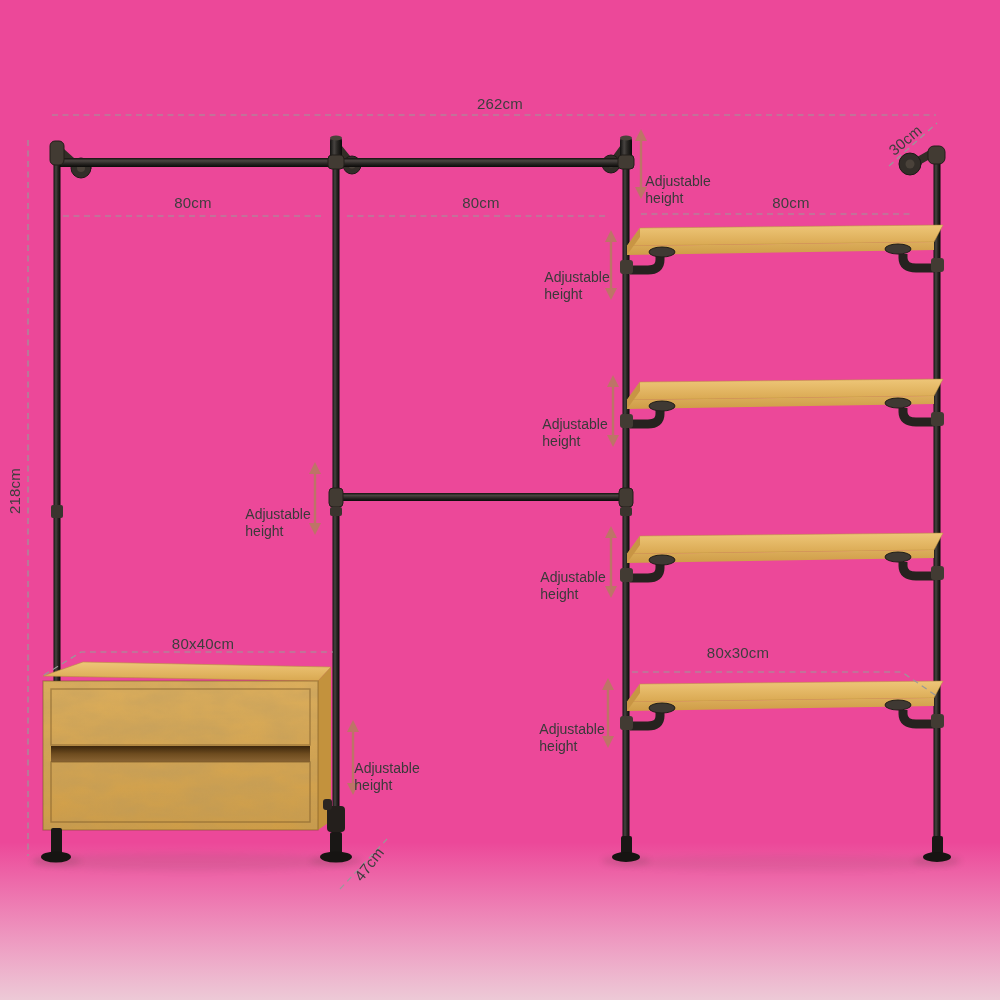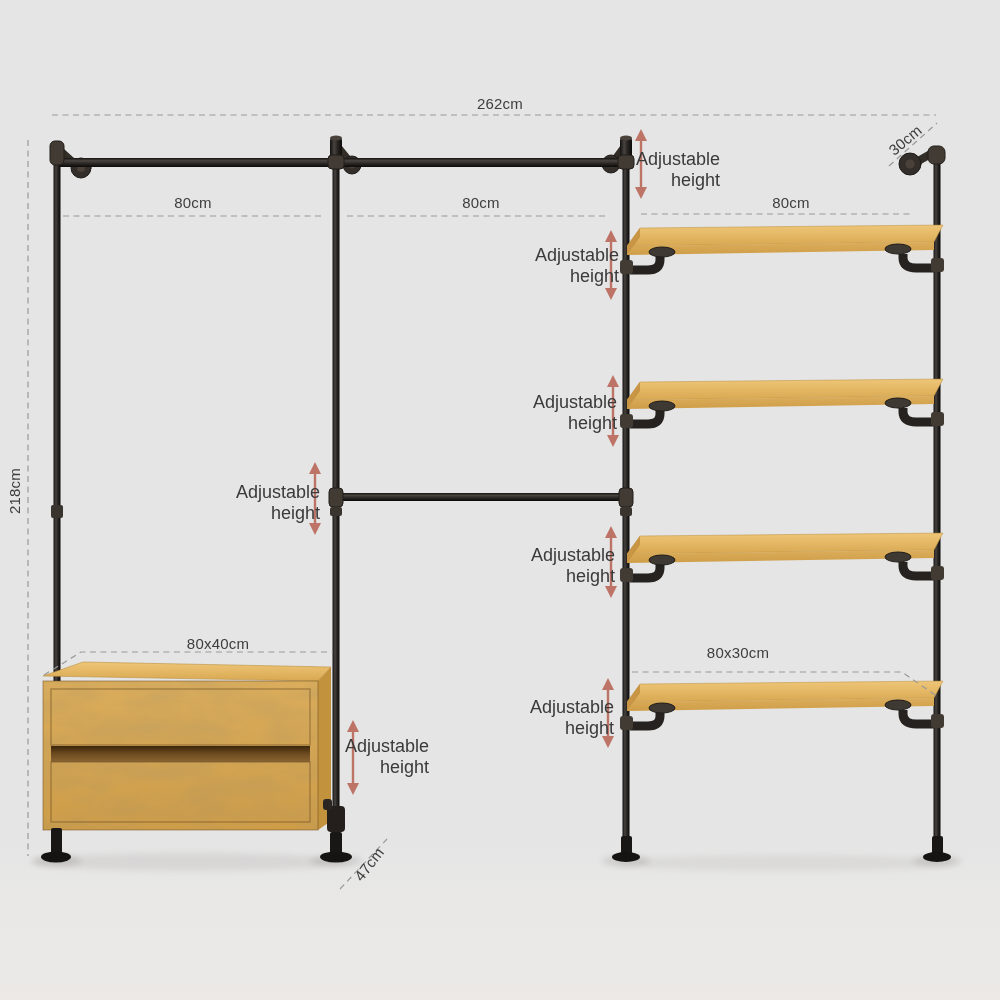--- a/index.html
+++ b/index.html
@@ -1,25 +1,25 @@
 <!DOCTYPE html>
 <html><head>
 <meta charset="utf-8">
 <style>
   html,body{margin:0;padding:0;background:#fff;}
-  .stage{position:relative;width:1000px;height:1000px;background:#e5e5e5;overflow:hidden;
+  .stage{position:relative;width:1000px;height:1000px;background:#ec4899;overflow:hidden;
          font-family:"Liberation Sans", sans-serif;}
   .stage svg{position:absolute;left:0;top:0;}
   .dim{position:absolute;transform:translate(-50%,-50%);font-size:15px;color:#3e3e3e;
        white-space:nowrap;letter-spacing:.2px;}
   .dim.rot90{transform:translate(-50%,-50%) rotate(-90deg);}
   .dim.rot40{transform:translate(-50%,-50%) rotate(-40deg);}
   .dim.rot52{transform:translate(-50%,-50%) rotate(-52deg);}
-  .adj{position:absolute;transform:translate(-50%,-50%);font-size:18px;line-height:1.18;
-       color:#3a3a3a;text-align:right;white-space:nowrap;}
+  .adj{position:absolute;transform:translate(-50%,-50%);font-size:14px;line-height:1.18;
+       color:#3a3a3a;text-align:left;white-space:nowrap;margin-top:20px;}
   .adj span{display:block;}
 </style>
 </head>
 <body>
 
 <div class="stage">
 
 <svg width="1000" height="1000" viewBox="0 0 1000 1000">
   <defs>
     <linearGradient id="pipeV" x1="0" y1="0" x2="1" y2="0">
@@ -234,21 +234,21 @@
     </g>
   </g>
 </svg>
 
   <div class="dim" style="left:500px;top:103px">262cm</div>
   <div class="dim rot40" style="left:905px;top:140px">30cm</div>
   <div class="dim" style="left:193px;top:202px">80cm</div>
   <div class="dim" style="left:481px;top:202px">80cm</div>
   <div class="dim" style="left:791px;top:202px">80cm</div>
   <div class="dim rot90" style="left:14px;top:491px">218cm</div>
-  <div class="dim" style="left:218px;top:643px">80x40cm</div>
+  <div class="dim" style="left:203px;top:643px">80x40cm</div>
   <div class="dim" style="left:738px;top:652px">80x30cm</div>
   <div class="dim rot52" style="left:369px;top:864px">47cm</div>
 
   <div class="adj" style="left:678px;top:170px">
     <span>Adjustable</span>
       <span>height</span>
   </div>
   <div class="adj" style="left:577px;top:266px">
     <span>Adjustable</span>
       <span>height</span>

